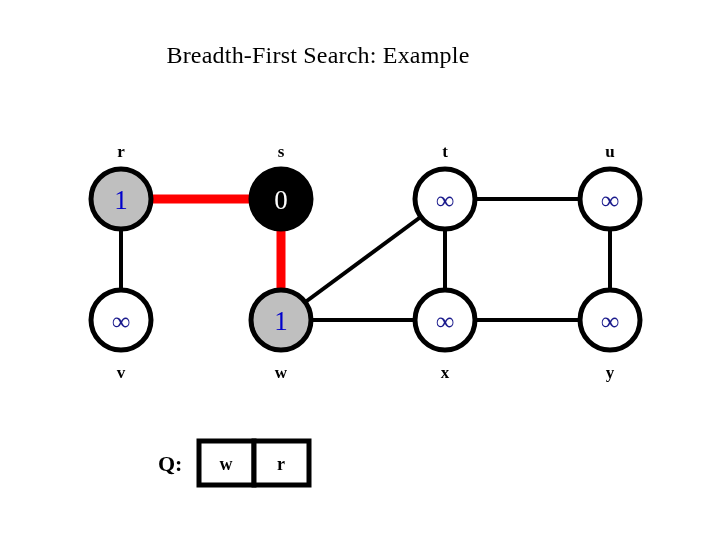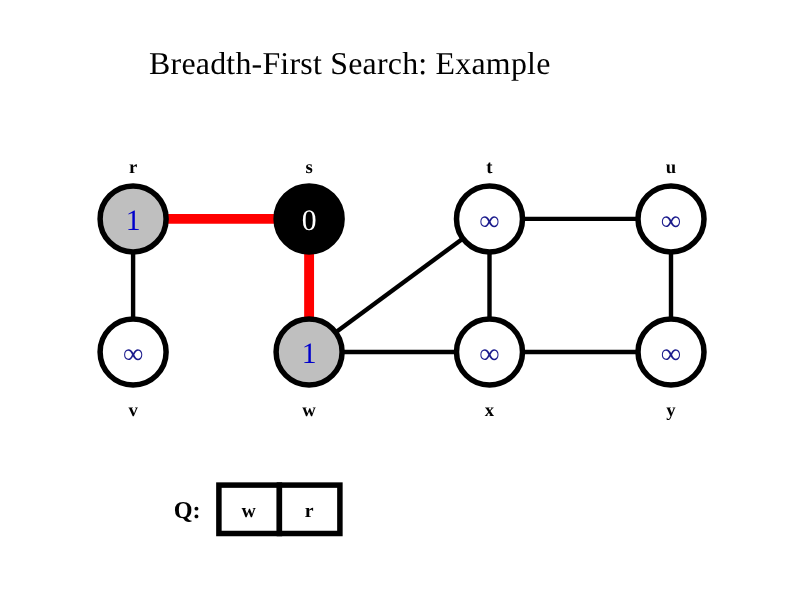--- a/index.html
+++ b/index.html
@@ -15,21 +15,21 @@
     overflow: hidden;
     font-family: "Liberation Serif", "DejaVu Serif", serif;
   }
   #slide-title {
     position: absolute;
     left: 0;
     top: 42px;
     width: 636px;
     text-align: center;
     font-family: "Liberation Serif", "DejaVu Serif", serif;
-    font-size: 29px;
+    font-size: 24px;
     font-weight: normal;
     color: #000000;
     letter-spacing: 0.2px;
     white-space: nowrap;
   }
   #graph-svg {
     position: absolute;
     left: 0;
     top: 0;
     width: 720px;

